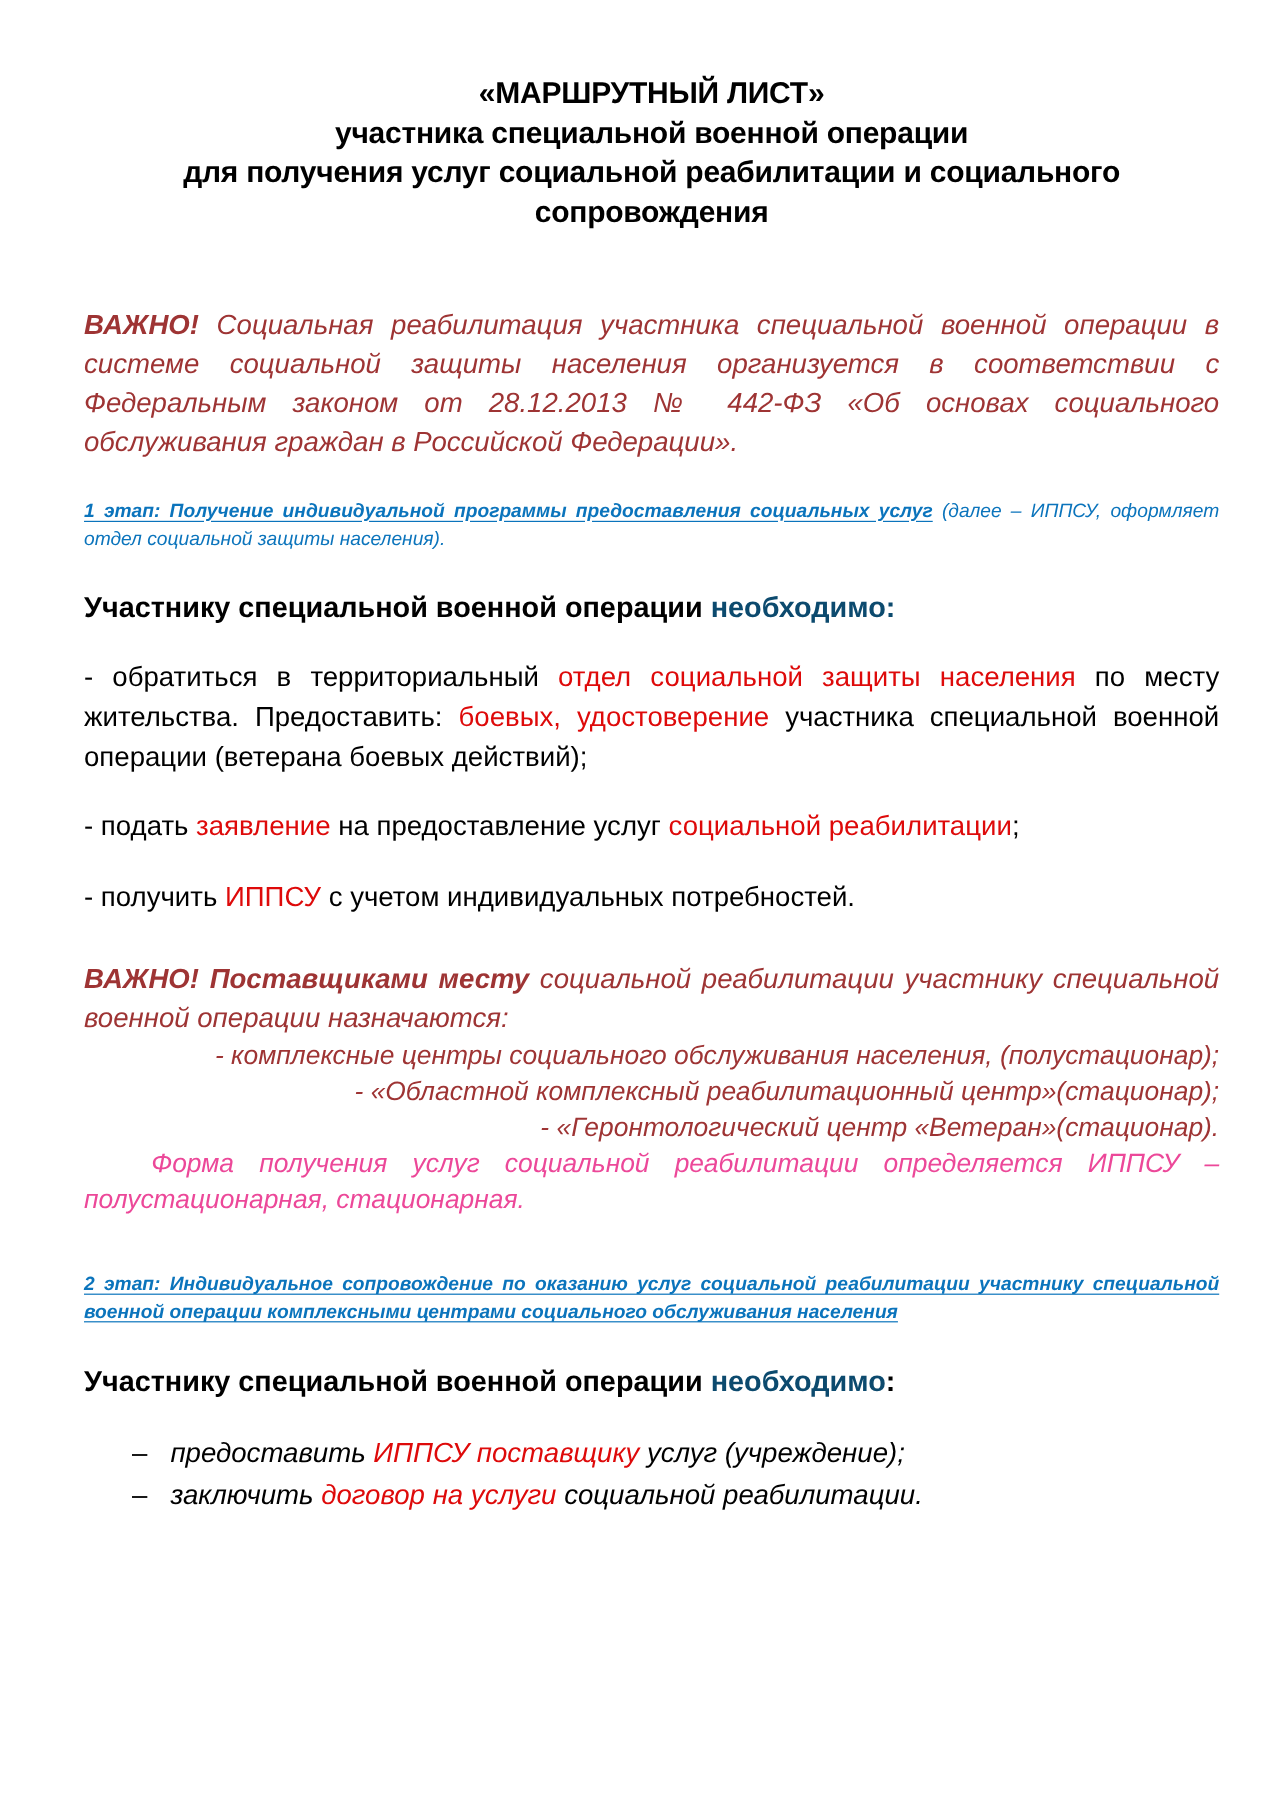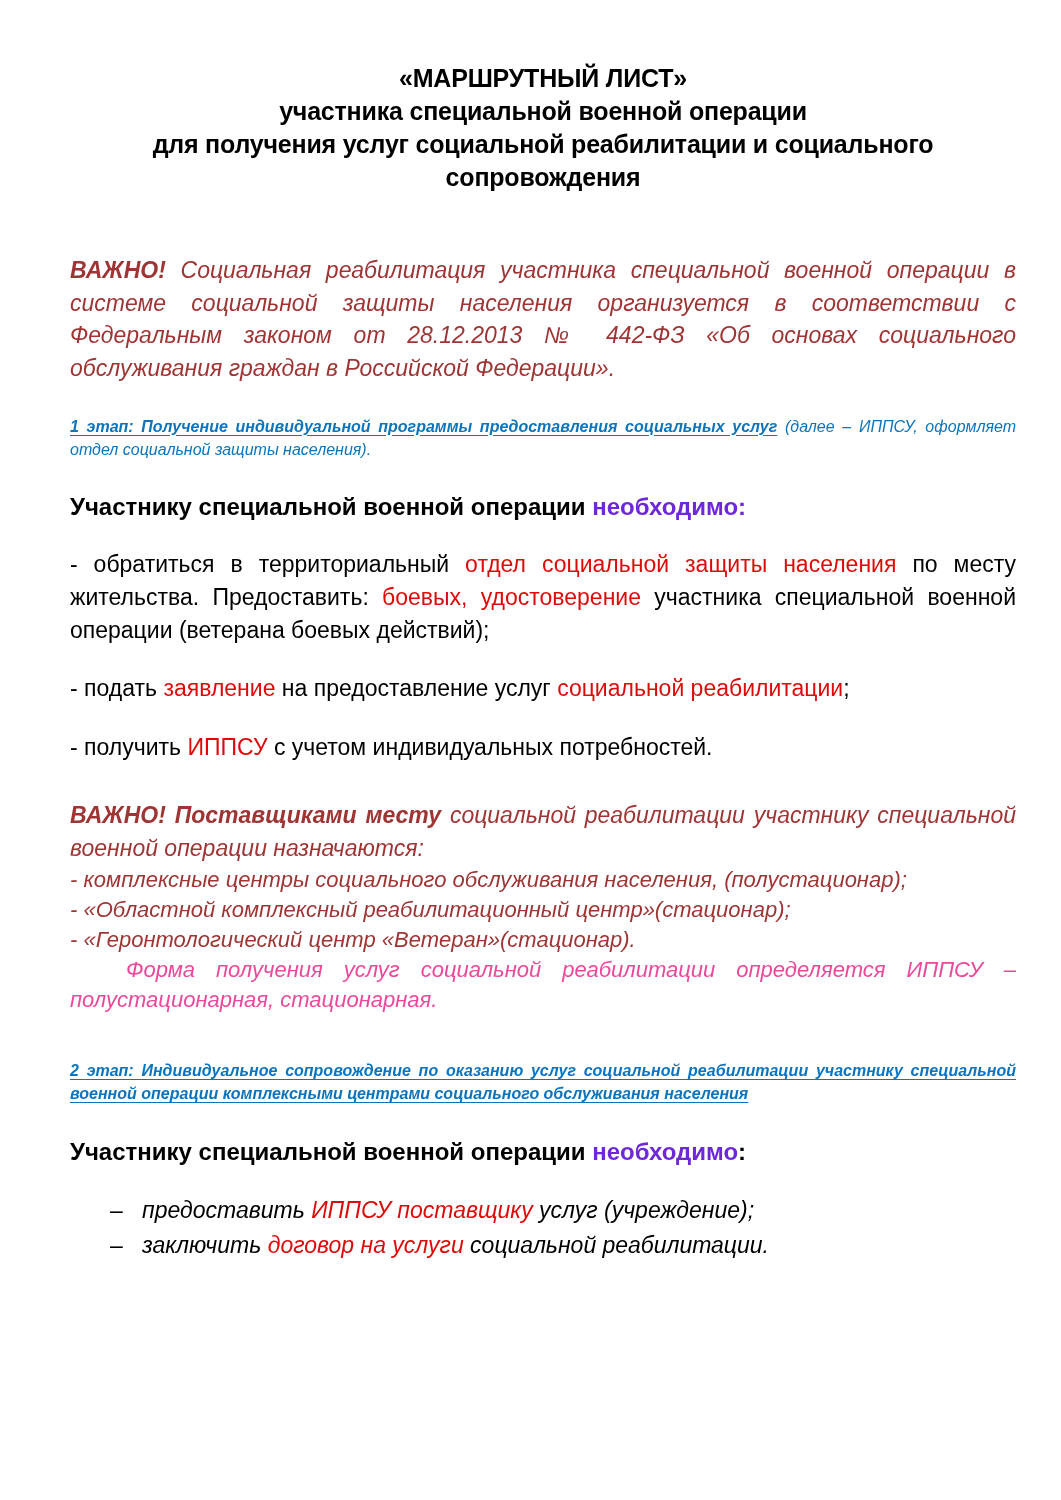--- a/index.html
+++ b/index.html
@@ -55,21 +55,21 @@
     text-align: justify;
   }
   .important .lead {
     font-weight: bold;
   }
   .important-list {
     color: #9E3434;
     font-style: italic;
     font-size: 22px;
     line-height: 1.36;
-    text-align: left;
+    text-align: right;
   }
   .important-list .row { display: block; }
   .important-tail {
     color: #ec4899;
     font-style: italic;
     font-size: 22px;
     line-height: 1.38;
     text-align: justify;
     text-indent: 56px;
   }
@@ -88,21 +88,21 @@
     text-underline-offset: 3px;
   }
 
   
   .black-head {
     font-weight: bold;
     font-size: 24px;
     line-height: 1.3;
     text-align: left;
   }
-  .red-strong { color: #6d28d9; }
+  .red-strong { color: #0c4a6e; }
   .red { color: #DE0A0A; }
 
   
   .body-p {
     font-size: 23px;
     line-height: 1.42;
     text-align: justify;
   }
 
   

